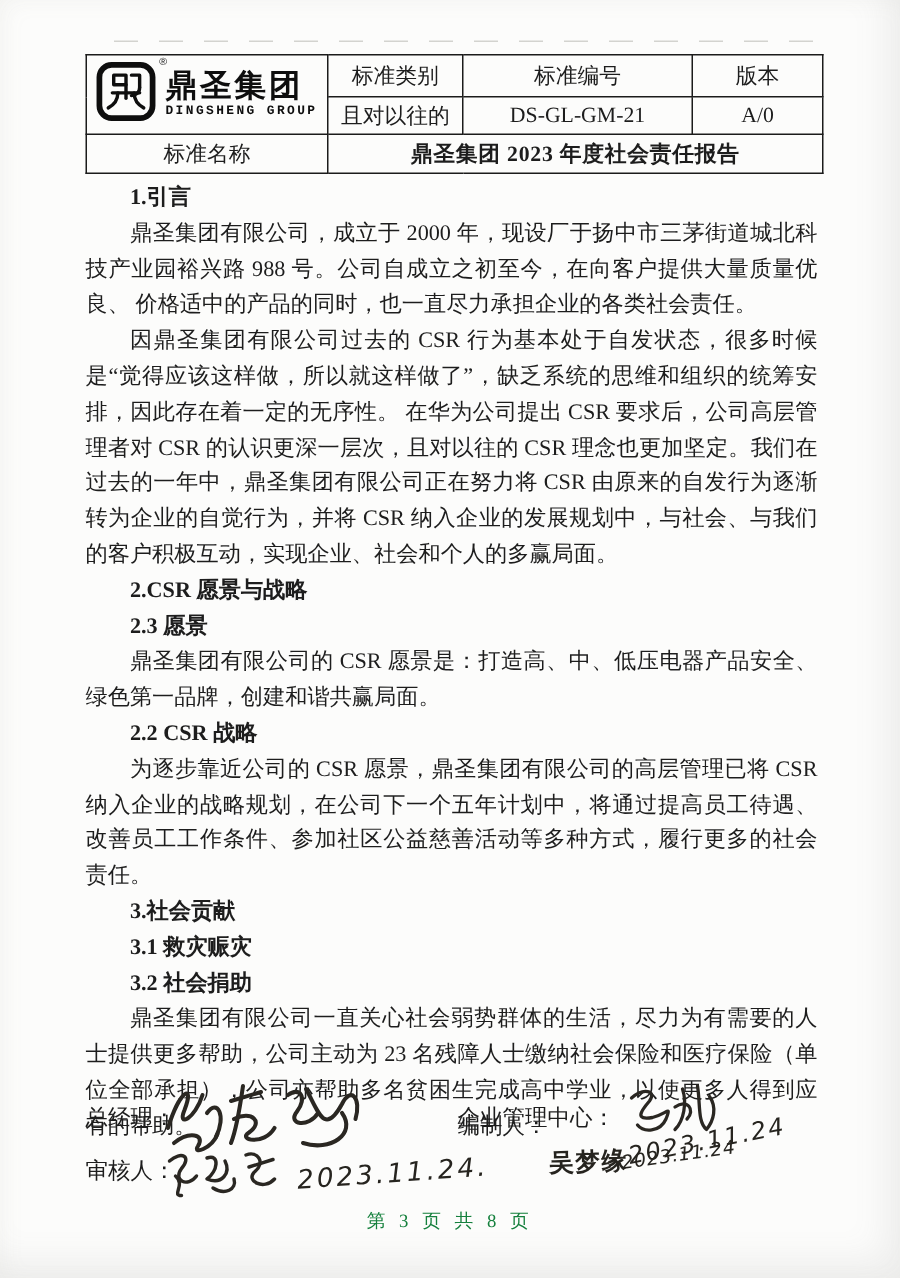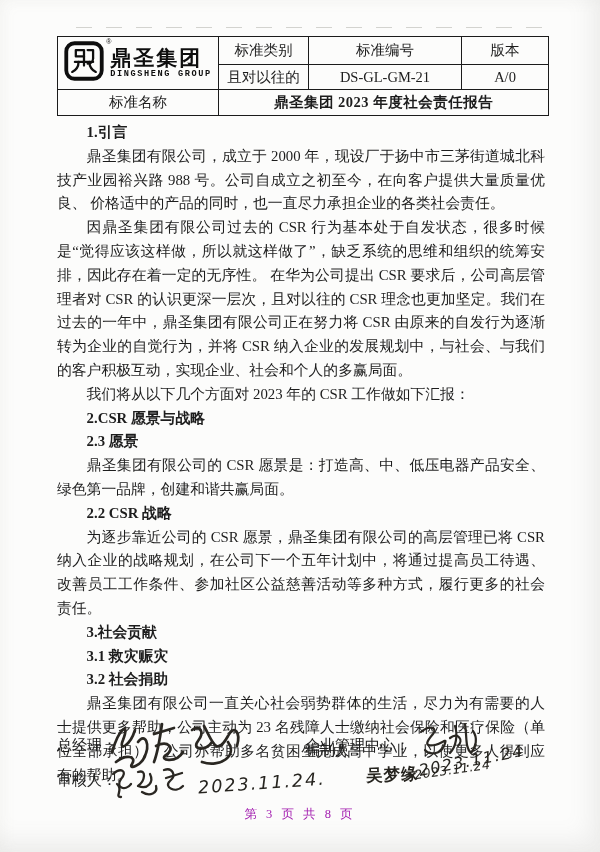--- a/index.html
+++ b/index.html
@@ -49,21 +49,21 @@
   .hand{position:absolute;color:#26241f;font-family:"DejaVu Sans",sans-serif;font-style:italic;white-space:nowrap;}
   .sig-svg{position:absolute;}
   .sig-svg path{fill:none;stroke:#2a2722;stroke-linecap:round;stroke-linejoin:round;}
   .mc-date{font-size:16px;letter-spacing:1.5px;transform:rotate(-11deg);}
   .rev-date{font-size:17.5px;letter-spacing:2px;transform:rotate(-4deg);}
   .comp-name{font-size:16.5px;font-weight:bold;font-style:normal;font-family:"Liberation Serif",serif;transform:rotate(-2deg);letter-spacing:1px;}
   .comp-date{font-size:12.5px;letter-spacing:.5px;transform:rotate(-8deg);}
   
   .footer{
     position:absolute;left:0;top:806px;width:100%;text-align:center;
-    font-size:12.5px;letter-spacing:3px;color:#a21caf;
+    font-size:12.5px;letter-spacing:3px;color:#15803d;
   }
 </style>
 </head>
 <body>
 
 <div class="page">
 
   <div class="scan-line"></div>
 
   <table class="doc-table">
@@ -105,21 +105,20 @@
       <td>标准名称</td>
       <td colspan="3" class="title-cell">鼎圣集团 2023 年度社会责任报告</td>
     </tr>
   </tbody>
     </table>
 
   <div class="body-text">
     <p class="h">1.引言</p>
     <p>鼎圣集团有限公司，成立于 2000 年，现设厂于扬中市三茅街道城北科技产业园裕兴路 988 号。公司自成立之初至今，在向客户提供大量质量优良、 价格适中的产品的同时，也一直尽力承担企业的各类社会责任。</p>
     <p>因鼎圣集团有限公司过去的 CSR 行为基本处于自发状态，很多时候是“觉得应该这样做，所以就这样做了”，缺乏系统的思维和组织的统筹安排，因此存在着一定的无序性。 在华为公司提出 CSR 要求后，公司高层管理者对 CSR 的认识更深一层次，且对以往的 CSR 理念也更加坚定。我们在过去的一年中，鼎圣集团有限公司正在努力将 CSR 由原来的自发行为逐渐转为企业的自觉行为，并将 CSR 纳入企业的发展规划中，与社会、与我们的客户积极互动，实现企业、社会和个人的多赢局面。</p>
-    <p>我们将从以下几个方面对 2023 年的 CSR 工作做如下汇报：</p>
     <p class="h">2.CSR 愿景与战略</p>
     <p class="h">2.3 愿景</p>
     <p>鼎圣集团有限公司的 CSR 愿景是：打造高、中、低压电器产品安全、绿色第一品牌，创建和谐共赢局面。</p>
     <p class="h">2.2 CSR 战略</p>
     <p>为逐步靠近公司的 CSR 愿景，鼎圣集团有限公司的高层管理已将 CSR 纳入企业的战略规划，在公司下一个五年计划中，将通过提高员工待遇、改善员工工作条件、参加社区公益慈善活动等多种方式，履行更多的社会责任。</p>
     <p class="h">3.社会贡献</p>
     <p class="h">3.1 救灾赈灾</p>
     <p class="h">3.2 社会捐助</p>
     <p>鼎圣集团有限公司一直关心社会弱势群体的生活，尽力为有需要的人士提供更多帮助，公司主动为 23 名残障人士缴纳社会保险和医疗保险（单位全部承担），公司亦帮助多名贫困生完成高中学业，以使更多人得到应有的帮助。</p>
   </div>

